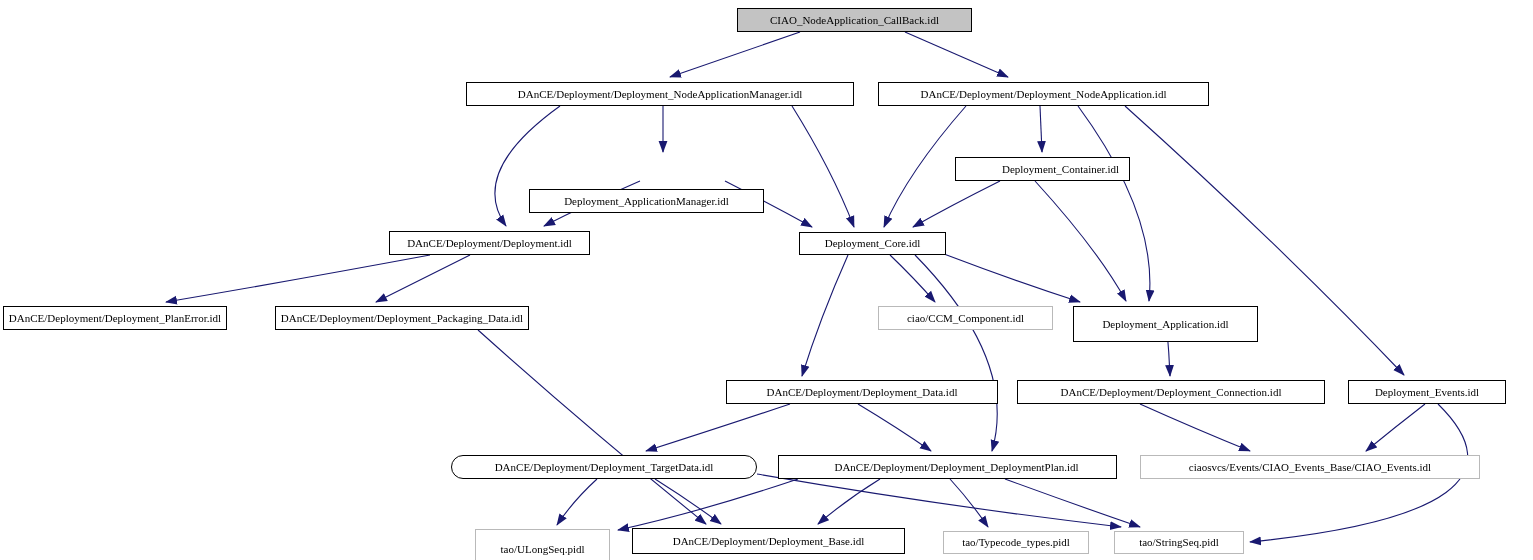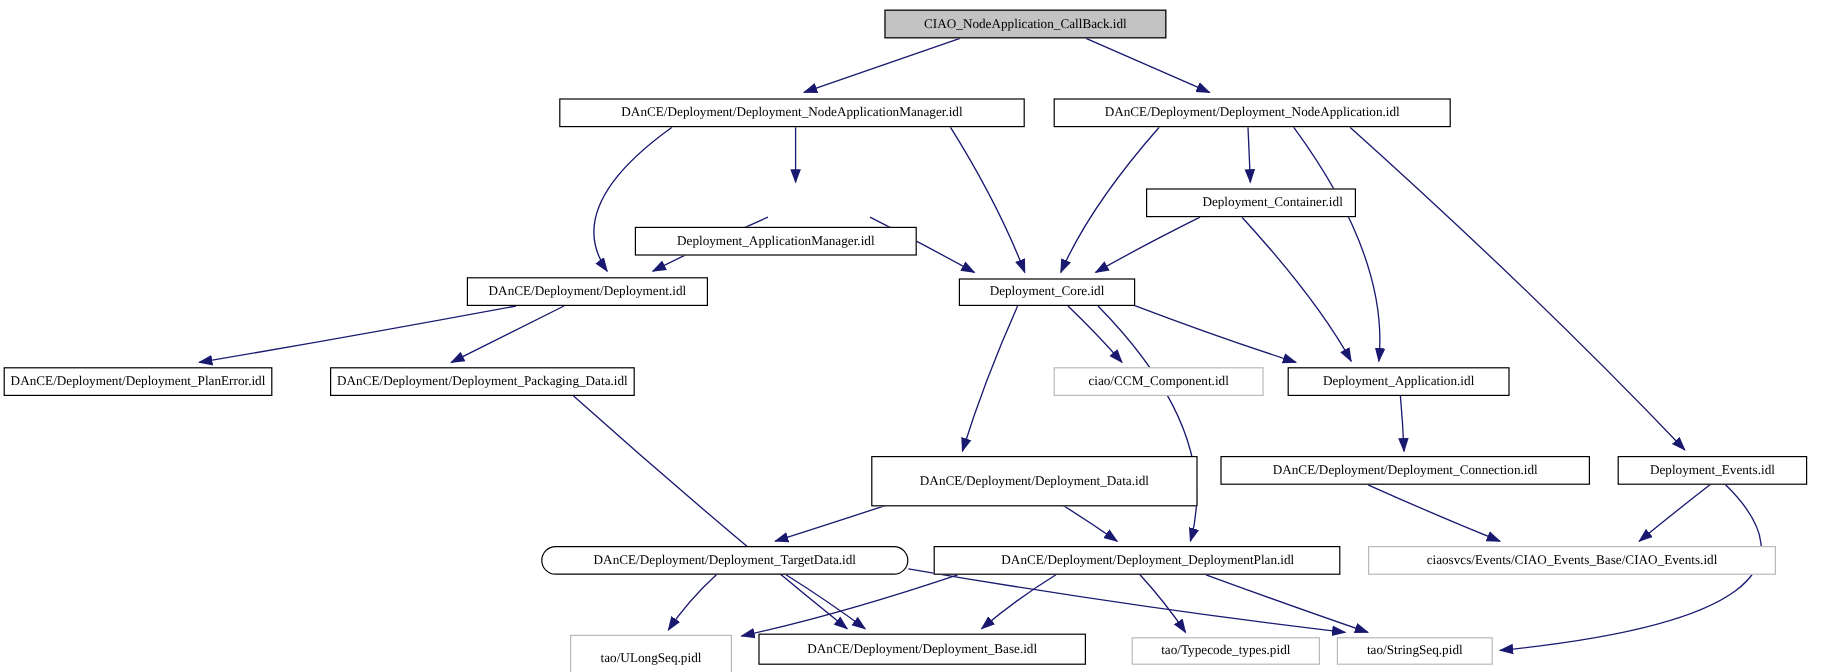--- a/index.html
+++ b/index.html
@@ -78,25 +78,25 @@
       <div class="node root" style="left: 737px; top: 8px; width: 235px; height: 24px; background: rgb(195, 195, 195);">CIAO_NodeApplication_CallBack.idl</div>
       <div class="node internal" style="left: 466px; top: 82px; width: 388px; height: 24px;">DAnCE/Deployment/Deployment_NodeApplicationManager.idl</div>
       <div class="node internal" style="left: 878px; top: 82px; width: 331px; height: 24px;">DAnCE/Deployment/Deployment_NodeApplication.idl</div>
       <div class="node internal" style="left: 529px; top: 157px; width: 235px; height: 24px; margin-top: 32px;">Deployment_ApplicationManager.idl</div>
       <div class="node internal" style="left: 955px; top: 157px; width: 175px; height: 24px; padding-left: 36px;">Deployment_Container.idl</div>
       <div class="node internal" style="left: 389px; top: 231px; width: 201px; height: 24px;">DAnCE/Deployment/Deployment.idl</div>
       <div class="node internal" style="left: 799px; top: 232px; width: 147px; height: 23px;">Deployment_Core.idl</div>
       <div class="node internal" style="left: 3px; top: 306px; width: 224px; height: 24px;">DAnCE/Deployment/Deployment_PlanError.idl</div>
       <div class="node internal" style="left: 243px; top: 306px; width: 254px; height: 24px; margin-left: 32px;">DAnCE/Deployment/Deployment_Packaging_Data.idl</div>
       <div class="node external" style="left: 878px; top: 306px; width: 175px; height: 24px;">ciao/CCM_Component.idl</div>
-      <div class="node internal" style="left: 1073px; top: 306px; width: 185px; height: 24px;">Deployment_Application.idl</div>
-      <div class="node internal" style="left: 726px; top: 380px; width: 272px; height: 42px;">DAnCE/Deployment/Deployment_Data.idl</div>
+      <div class="node internal" style="left: 1073px; top: 306px; width: 185px; height: 36px;">Deployment_Application.idl</div>
+      <div class="node internal" style="left: 726px; top: 380px; width: 272px; height: 24px;">DAnCE/Deployment/Deployment_Data.idl</div>
       <div class="node internal" style="left: 1017px; top: 380px; width: 308px; height: 24px;">DAnCE/Deployment/Deployment_Connection.idl</div>
       <div class="node internal" style="left: 1348px; top: 380px; width: 158px; height: 24px;">Deployment_Events.idl</div>
       <div class="node internal" style="left: 451px; top: 455px; width: 306px; height: 24px; border-radius: 12px;">DAnCE/Deployment/Deployment_TargetData.idl</div>
       <div class="node internal" style="left: 778px; top: 455px; width: 339px; height: 24px; padding-left: 18px;">DAnCE/Deployment/Deployment_DeploymentPlan.idl</div>
       <div class="node external" style="left: 1140px; top: 455px; width: 340px; height: 24px;">ciaosvcs/Events/CIAO_Events_Base/CIAO_Events.idl</div>
       <div class="node external" style="left: 475px; top: 529px; width: 135px; height: 40px;">tao/ULongSeq.pidl</div>
       <div class="node internal" style="left: 632px; top: 528px; width: 273px; height: 26px;">DAnCE/Deployment/Deployment_Base.idl</div>
-      <div class="node external" style="left: 943px; top: 531px; width: 157px; height: 23px;">tao/Typecode_types.pidl</div>
+      <div class="node external" style="left: 943px; top: 531px; width: 146px; height: 23px;">tao/Typecode_types.pidl</div>
       <div class="node external" style="left: 1114px; top: 531px; width: 130px; height: 23px;">tao/StringSeq.pidl</div>
     </div>
 </div>
 
 </body></html>

